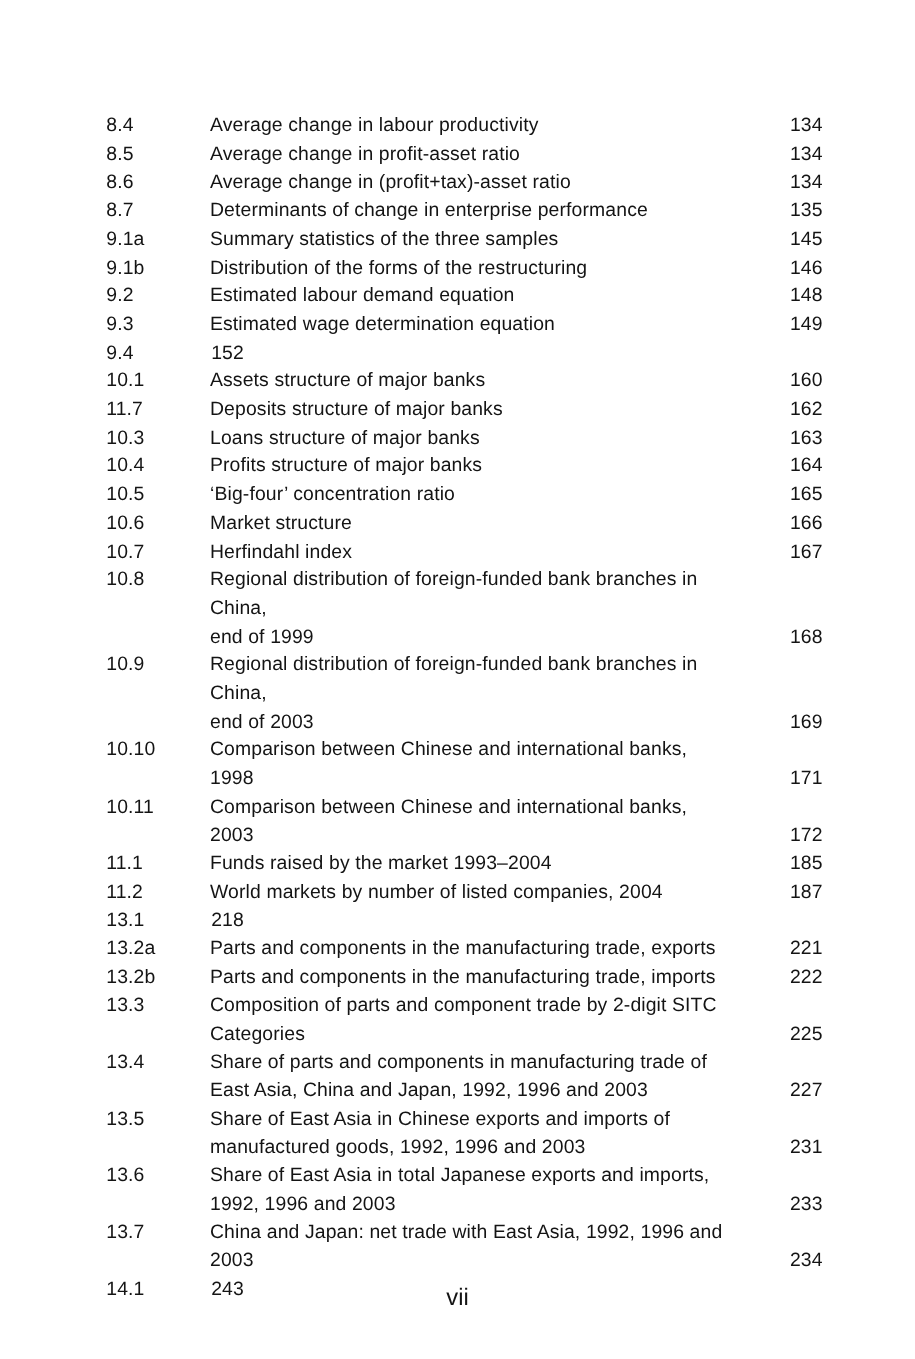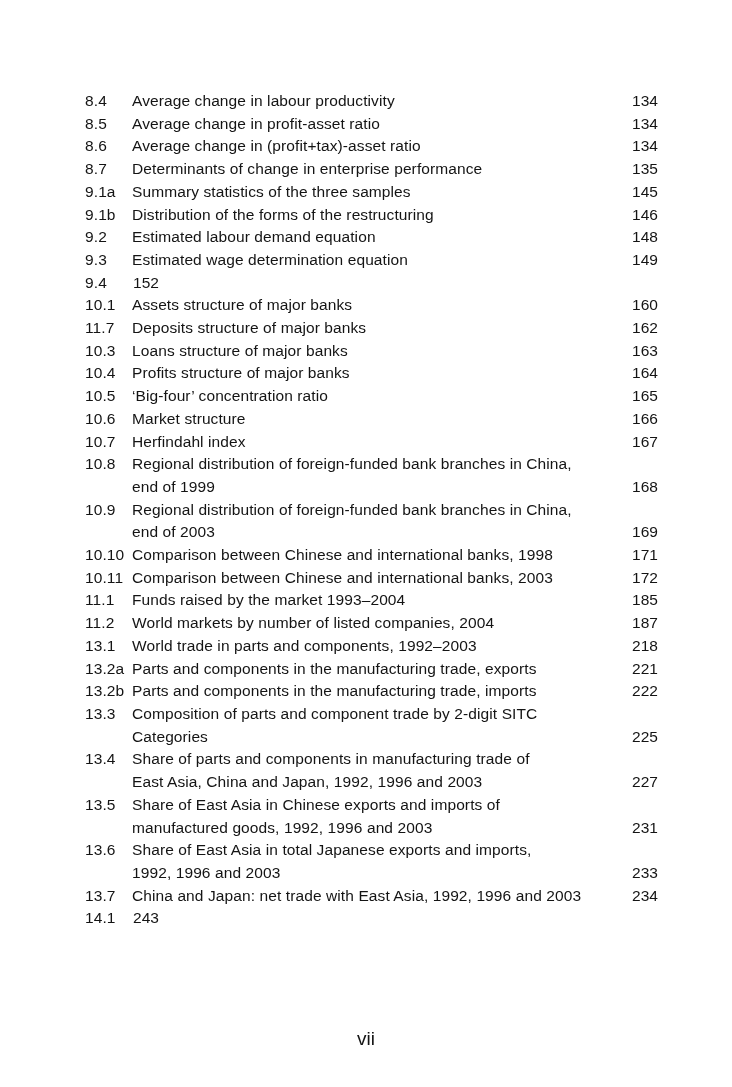--- a/index.html
+++ b/index.html
@@ -26,20 +26,21 @@
     top: 90px;
     left: 85px;
     right: 73px;
   }
   .entry {
     display: flex;
     align-items: flex-start;
     font-size: 15.5px;
     line-height: 22.7px;
     letter-spacing: 0.1px;
+    gap: 36px;
   }
   .entry .num {
     flex: none;
     width: 47px;
   }
   .entry .title {
     flex: 1 1 auto;
     padding-right: 10px;
   }
   .entry .title .line {
@@ -214,23 +215,20 @@
       </div>
       <div class="entry">
         <span class="num">11.2</span>
         <span class="title">
           <span class="line">World markets by number of listed companies, 2004</span>
         </span>
         <span class="page-num">187</span>
       </div>
       <div class="entry">
         <span class="num">13.1</span>
-        <span class="title">
-          <span class="line">World trade in parts and components, 1992–2003</span>
-        </span>
         <span class="page-num">218</span>
       </div>
       <div class="entry">
         <span class="num">13.2a</span>
         <span class="title">
           <span class="line">Parts and components in the manufacturing trade, exports</span>
         </span>
         <span class="page-num">221</span>
       </div>
       <div class="entry">

